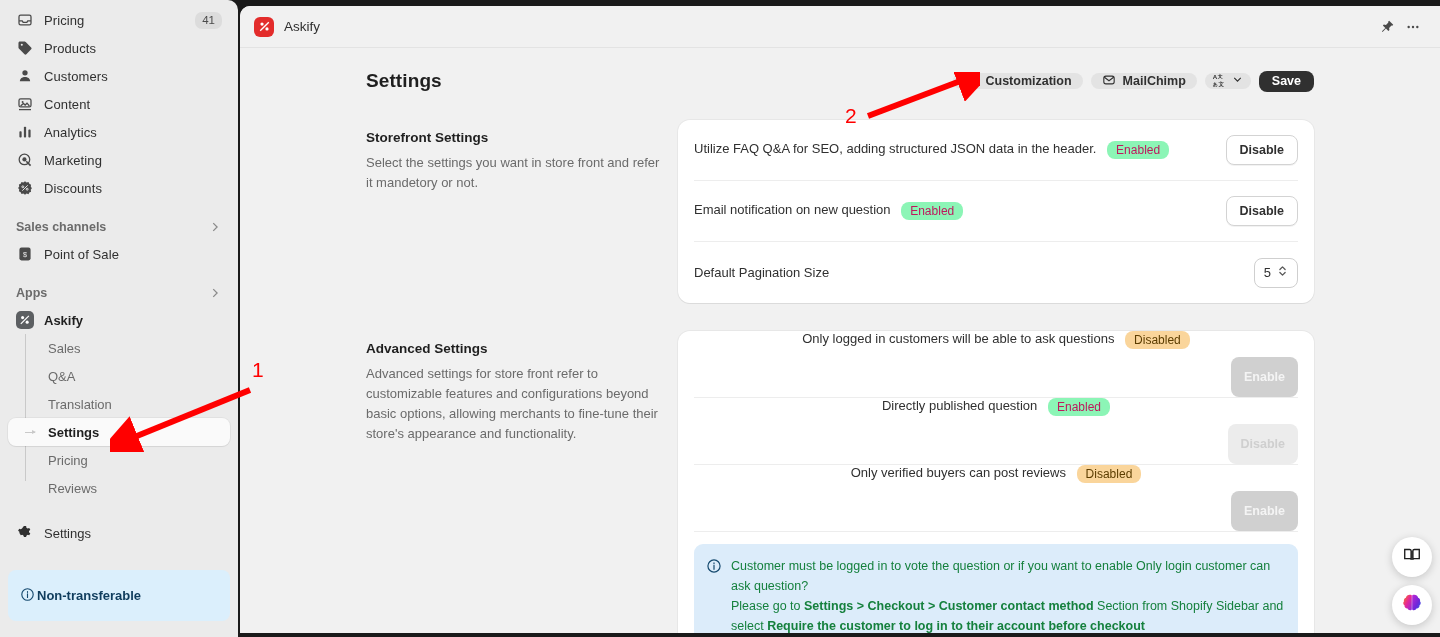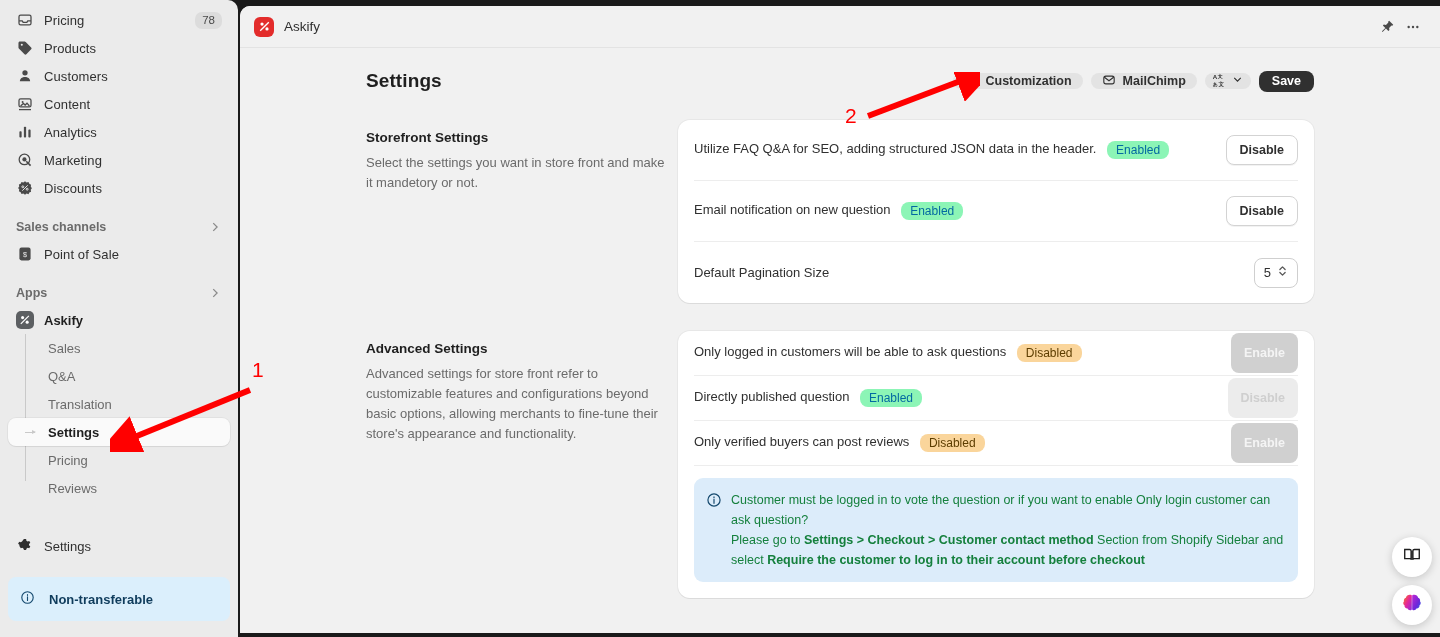--- a/index.html
+++ b/index.html
@@ -73,23 +73,23 @@
     border-left: 4px solid #c9c9c9; border-top: 2.5px solid transparent; border-bottom: 2.5px solid transparent;
   }
 
   .sidebar-spacer { flex: 1 1 auto; }
   .settings-row {
     display: flex; align-items: center; gap: 10px; margin: 0 8px;
     height: 30px; padding: 0 8px; border-radius: 8px;
     font-size: 13px; color: #303030; font-weight: 500; cursor: pointer;
   }
   .nontransfer {
-    margin: 16px 8px 16px 8px; height: 44px; border-radius: 8px;
+    margin: 22px 8px 16px 8px; height: 51px; border-radius: 8px;
     background: #dbeffc; color: #0f3c5c;
-    display: flex; align-items: center; gap: 14px; padding: 0 12px;
+    display: flex; align-items: center; gap: 2px; padding: 0 12px;
     font-size: 13px; font-weight: 700;
   }
 
   
   .main {
     position: absolute; left: 240px; top: 6px; right: 0; bottom: 4px;
     background: #f1f1f1; border-top-left-radius: 10px; overflow: hidden;
   }
   .topbar {
     height: 42px; display: flex; align-items: center; padding: 0 14px;
@@ -135,21 +135,21 @@
   }
   .row {
     display: flex; align-items: center; min-height: 61px;
     border-bottom: 1px solid #ededed; gap: 8px;
   }
   .row:last-child { border-bottom: none; }
   .row-text { font-size: 13px; color: #303030; }
   .row-right { margin-left: auto; display: flex; align-items: center; }
 
   .badge { display: inline-block; font-size: 12px; font-weight: 500; border-radius: 8px; padding: 2px 9px; margin-left: 7px; vertical-align: middle; }
-  .badge-enabled { background: #8cf5b6; color: #0369a1; }
+  .badge-enabled { background: #8cf5b6; color: #be185d; }
   .badge-disabled { background: #fad59b; color: #5c3d00; }
 
   .btn-outline {
     height: 30px; padding: 0 13px; border-radius: 8px; background: #fff;
     border: 1px solid #d3d3d3; box-shadow: 0 1px 0 rgba(0,0,0,.05);
     font-size: 12.5px; font-weight: 700; color: #303030; cursor: pointer;
   }
   .btn-muted {
     height: 40px; padding: 0 13px; border-radius: 8px; background: #d0d0d0;
     border: none; font-size: 12.5px; font-weight: 700; color: #f4f4f4; cursor: default;
@@ -157,21 +157,21 @@
   .btn-muted.faint { background: #ececec; color: #cfcfcf; }
 
   .stepper {
     display: inline-flex; align-items: center; gap: 6px;
     height: 30px; padding: 0 9px; border-radius: 8px;
     background: #fff; border: 1px solid #cfcfcf;
     font-size: 13px; color: #303030;
   }
 
   .advanced-card { padding: 0 16px 16px 16px; }
-  .advanced-card .row { min-height: 45px; }
+  .advanced-card .row { min-height: 45px; flex-direction: column; }
   .info-note {
     background: #dcecfa; border-radius: 9px; margin-top: 12px;
     padding: 12px 14px 12px 12px; display: flex; gap: 9px;
     color: #15803d; font-size: 12.5px; line-height: 20px;
   }
   .info-note b { font-weight: 700; }
   .info-ico { flex: 0 0 16px; margin-top: 2px; }
 
   
   .fab {
@@ -199,21 +199,21 @@
     <div class="nav-list">
 
       <div class="nav-item">
         <span class="ico">
           <svg width="16" height="16" viewBox="0 0 20 20" fill="none" stroke="currentColor" stroke-width="1.6">
             <rect x="2.5" y="4" width="15" height="12" rx="2"></rect>
               <path d="M2.5 11h4l1.2 2h4.6l1.2-2h4"></path>
           </svg>
         </span>
         <span class="lbl">Pricing</span>
-        <span class="nav-badge">78</span>
+        <span class="nav-badge">41</span>
       </div>
 
       <div class="nav-item">
         <span class="ico">
           <svg width="16" height="16" viewBox="0 0 20 20" fill="currentColor">
             <path d="M10.6 2.3 17.7 9.4a1.6 1.6 0 0 1 0 2.3l-6 6a1.6 1.6 0 0 1-2.3 0L2.3 10.6a1.6 1.6 0 0 1-.47-1.13V3.8c0-1 .8-1.8 1.8-1.8h5.67c.42 0 .83.17 1.13.47M6 7.3a1.3 1.3 0 1 0 0-2.6 1.3 1.3 0 0 0 0 2.6"></path>
           </svg>
         </span>
         <span class="lbl">Products</span>
       </div>
@@ -427,21 +427,21 @@
               </span>
             </button>
 
             <button class="btn-dark">Save</button>
           </div>
         </div>
 
         <div class="section">
           <div class="section-left">
             <h3>Storefront Settings</h3>
-            <p>Select the settings you want in store front and make it mandetory or not.</p>
+            <p>Select the settings you want in store front and refer it mandetory or not.</p>
           </div>
           <div class="card">
 
             <div class="row">
               <div class="row-text">
                 <span>Utilize FAQ Q&amp;A for SEO, adding structured JSON data in the header.</span>
                 <span class="badge badge-enabled">Enabled</span>
               </div>
               <div class="row-right">
                 <button class="btn-outline">Disable</button>

